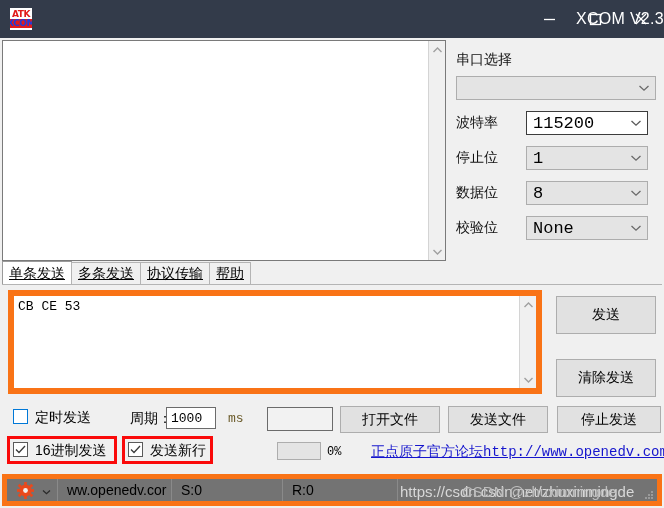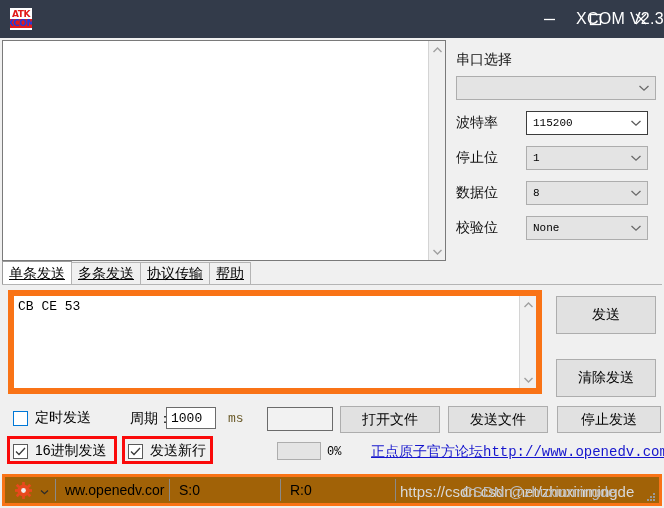--- a/index.html
+++ b/index.html
@@ -50,21 +50,21 @@
   .chev{display:block;}
 
   
   .side{position:absolute;left:450px;top:40px;width:212px;height:222px;}
   .side-title{font-size:14px;color:#111;margin:11px 0 0 6px;}
   .row{display:flex;align-items:center;margin-top:11px;padding-left:6px;}
   .row .lbl{font-size:14px;color:#111;width:70px;flex:0 0 auto;}
   .combo{
     position:relative;height:24px;box-sizing:border-box;
     display:flex;align-items:center;padding-left:6px;
-    font-family:"Liberation Mono","DejaVu Sans Mono",monospace;font-size:11px;color:#000;
+    font-family:"Liberation Mono","DejaVu Sans Mono",monospace;font-size:17px;color:#000;
   }
   .combo.disabled{background:#e4e4e4;border:1px solid #adadad;}
   .combo.active{background:#ffffff;border:1px solid #3c3c3c;}
   .combo .cv{flex:1 1 auto;}
   .combo .ca{width:22px;display:flex;align-items:center;justify-content:center;}
   .port-combo{width:200px;margin:7px 0 0 6px;}
 
   
   .tabs{position:absolute;left:2px;top:261px;height:24px;display:flex;align-items:flex-end;}
   .tab{
@@ -92,21 +92,21 @@
     display:flex;align-items:center;justify-content:center;
     font-size:14px;color:#000;text-align:center;
   }
   .btn-send{position:absolute;left:556px;top:296px;width:100px;height:38px;}
   .btn-clear{position:absolute;left:556px;top:359px;width:100px;height:38px;}
   .btn-open{position:absolute;left:340px;top:406px;width:100px;height:27px;}
   .btn-sendfile{position:absolute;left:448px;top:406px;width:100px;height:27px;}
   .btn-stop{position:absolute;left:557px;top:406px;width:104px;height:27px;}
 
   
-  .chk{display:flex;align-items:center;}
+  .chk{display:flex;}
   .box{
     width:15px;height:15px;box-sizing:border-box;background:#ffffff;
     display:flex;align-items:center;justify-content:center;flex:0 0 auto;
   }
   .box.plain{border:1px solid #0078d7;}
   .box.grey{border:1px solid #5a5a5a;}
   .chk .txt{font-size:14px;color:#000;margin-left:7px;}
 
   .opt-timed{position:absolute;left:13px;top:409px;}
   .period-lbl{position:absolute;left:130px;top:410px;font-size:14px;color:#000;}
@@ -137,21 +137,21 @@
     font-family:"Liberation Mono","DejaVu Sans Mono",monospace;}
   .link{
     position:absolute;left:371px;top:443px;font-size:14px;color:#1515cd;
     text-decoration:underline;font-family:"Liberation Mono","DejaVu Sans Mono",monospace;
     white-space:nowrap;cursor:pointer;
   }
 
   
   .status{
     position:absolute;left:2px;top:474px;width:660px;height:32px;
-    background:#a16207;border:3px solid #f97316;box-sizing:border-box;
+    background:#737373;border:5px solid #f97316;box-sizing:border-box;
     display:flex;align-items:center;
   }
   .gear{margin-left:10px;display:flex;align-items:center;}
   .gdrop{margin-left:8px;}
   .sdiv{width:1px;height:22px;background:#8a8a8a;}
   .scell{font-size:14px;color:#000;padding-left:9px;display:flex;align-items:center;height:100%;}
   .s-url{width:104px;overflow:hidden;white-space:nowrap;}
   .s-s{width:101px;}
   .s-r{width:105px;}
   .resize{position:absolute;right:3px;bottom:2px;width:10px;height:10px;}

